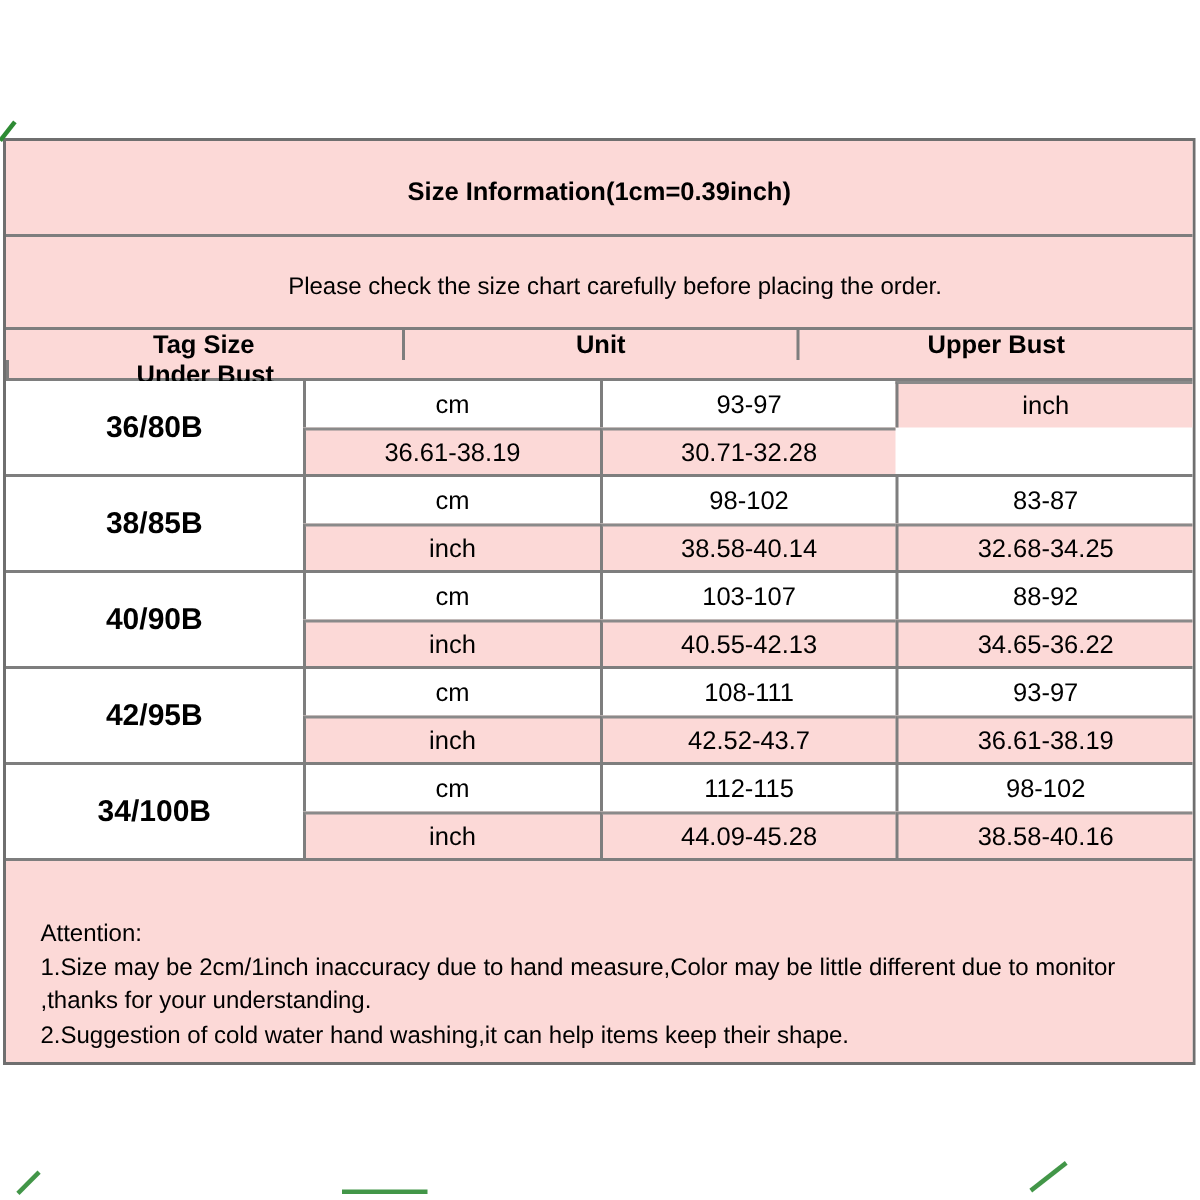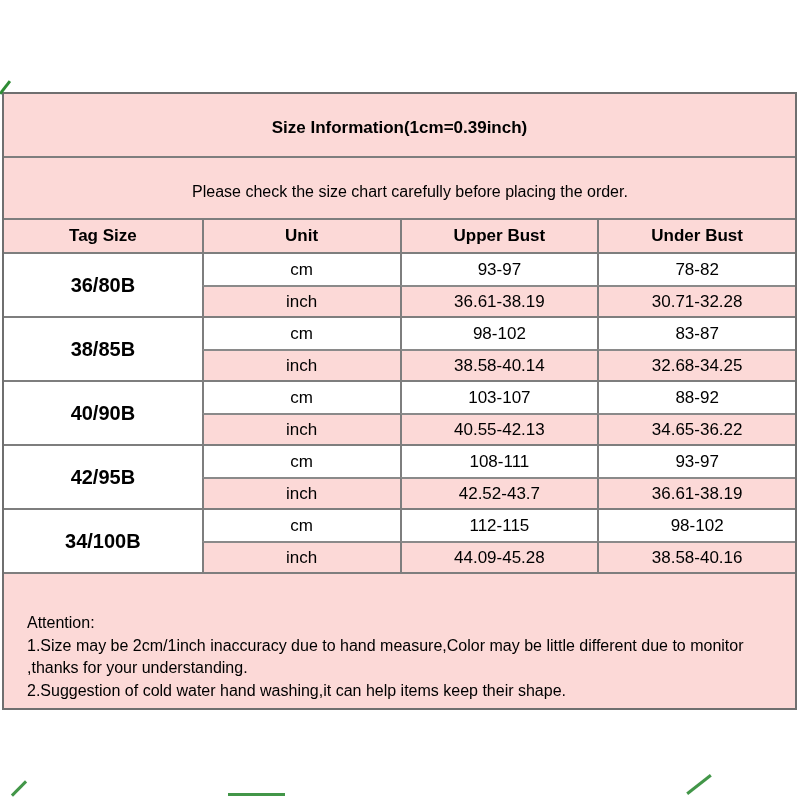--- a/index.html
+++ b/index.html
@@ -22,21 +22,21 @@
   }
   .title-text { font-size: 17px; font-weight: bold; letter-spacing: 0; }
 
   .subtitle-row {
     height: 62px; background: #fcd9d7; border-top: 2px solid #7e7e7e;
     display: flex; justify-content: center; align-items: flex-end;
     padding-bottom: 17px;
   }
   .subtitle-text { font-size: 16px; margin-left: 21px; }
 
-  .grid4 { display: grid; grid-template-columns: repeat(4, 1fr); }
+  .grid4 { display: grid; grid-template-columns: repeat(3, 1fr); }
 
   .header-row {
     height: 34px; background: #fcd9d7; border-top: 2px solid #7e7e7e;
   }
   .header-cell {
     display: flex; align-items: center; justify-content: center;
     font-size: 17px; font-weight: bold;
   }
 
   .size-block {
@@ -83,21 +83,20 @@
       <div class="header-cell">Tag Size</div>
       <div class="header-cell col-b">Unit</div>
       <div class="header-cell col-b">Upper Bust</div>
       <div class="header-cell col-b">Under Bust</div>
     </div>
 
     <div class="size-block">
       <div class="cell tag-cell">36/80B</div>
       <div class="cell unit-cell col-b">cm</div>
       <div class="cell val-cell col-b">93-97</div>
-      <div class="cell val-cell col-b">78-82</div>
       <div class="cell unit-cell col-b inch-row">inch</div>
       <div class="cell val-cell col-b inch-row">36.61-38.19</div>
       <div class="cell val-cell col-b inch-row">30.71-32.28</div>
     </div>
 
     <div class="size-block">
       <div class="cell tag-cell">38/85B</div>
       <div class="cell unit-cell col-b">cm</div>
       <div class="cell val-cell col-b">98-102</div>
       <div class="cell val-cell col-b">83-87</div>

